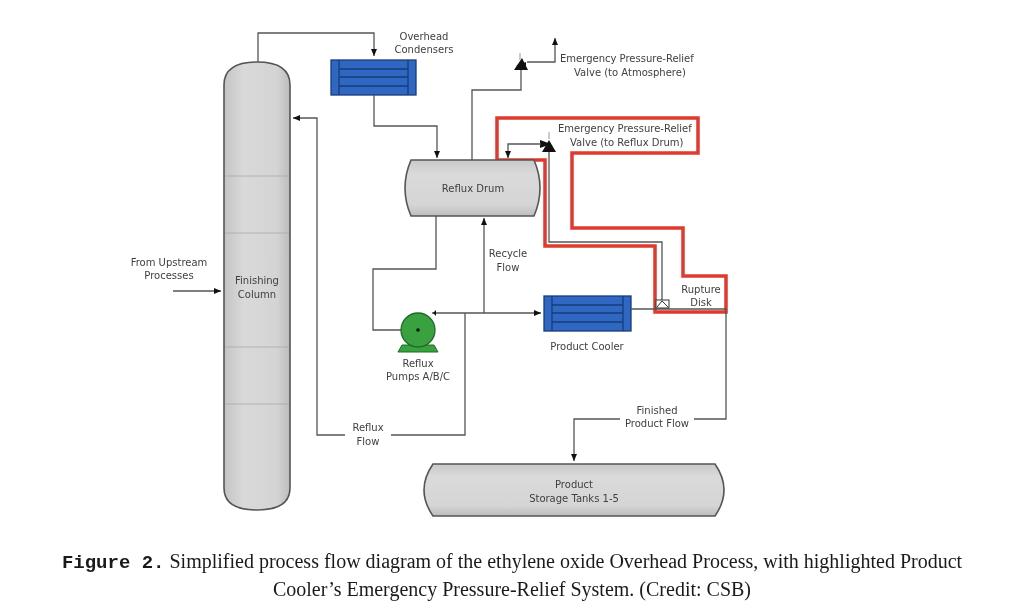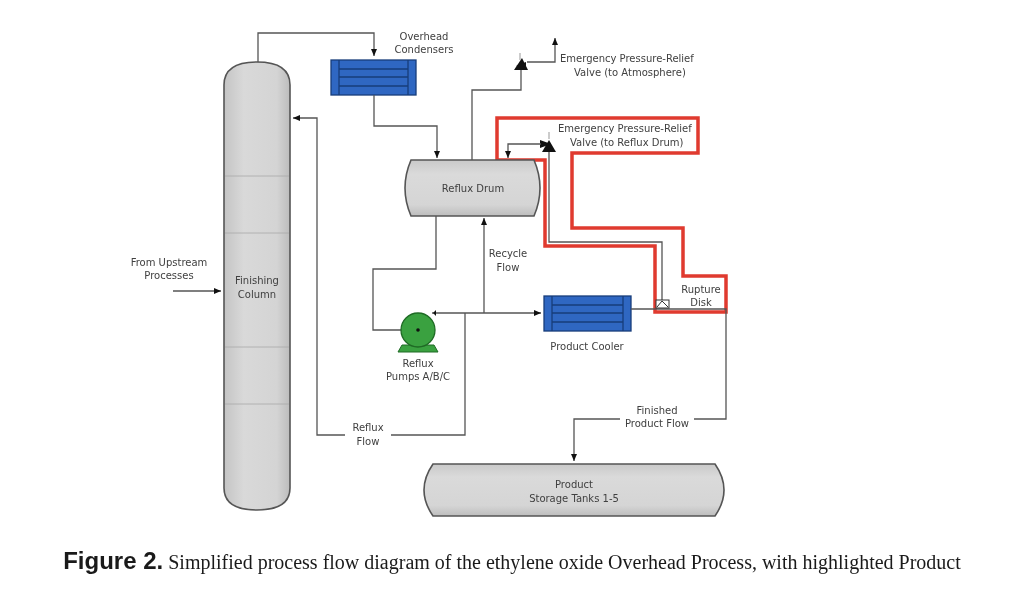--- a/index.html
+++ b/index.html
@@ -7,21 +7,21 @@
   #diagram { position: absolute; left: 0; top: 0; width: 1024px; height: 540px; }
   .lbl { font-family: "DejaVu Sans", sans-serif; font-size: 10px; fill: #404040; }
   .eq-lbl { font-family: "DejaVu Sans", sans-serif; font-size: 10px; fill: #404040; }
   .pipe { fill: none; stroke: #555555; stroke-width: 1.3; }
   .hl { fill: none; stroke: #e03a2f; stroke-width: 3.5; stroke-linejoin: miter; }
   .vessel { fill: url(#vgrad); stroke: #555555; stroke-width: 1.6; }
   .hx { fill: #2f67c2; stroke: #173d7a; stroke-width: 1.3; }
   .hxline { stroke: #173d7a; stroke-width: 1.3; }
   .tray { stroke: #a8a8a8; stroke-width: 0.8; }
   #caption { position: absolute; left: 0; top: 548px; width: 1024px; text-align: center; font-family: "Liberation Serif", serif; font-size: 20px; line-height: 26px; color: #1a1a1a; }
-  #caption .fig { font-family: Liberation Sans, sans-serif; font-weight: bold; font-size: 24px; text-align: center; }
+  #caption .fig { font-family: Liberation Mono, monospace; font-weight: bold; font-size: 19px; text-align: center; }
 </style>
 </head>
 <body>
 
 <svg id="diagram" viewBox="0 0 1024 540" xmlns="http://www.w3.org/2000/svg">
   <defs>
     <linearGradient id="vgrad" x1="0" y1="0" x2="0" y2="1">
       <stop offset="0" stop-color="#c9c9c9"></stop>
       <stop offset="0.25" stop-color="#dadada"></stop>
       <stop offset="0.8" stop-color="#d5d5d5"></stop>
@@ -142,13 +142,14 @@
 
   <g>
     <path class="vessel" d="M433,464 L715,464 Q733,490 715,516 L433,516 Q415,490 433,464 Z"></path>
     <text class="eq-lbl" text-anchor="middle" x="574" y="488">Product</text>
     <text class="eq-lbl" text-anchor="middle" x="574" y="502">Storage Tanks 1-5</text>
   </g>
 </svg>
 
 <div id="caption">
   <div><span class="fig">Figure 2.</span><span> Simplified process flow diagram of the ethylene oxide Overhead Process, with highlighted Product</span></div>
+  <div>Cooler’s Emergency Pressure-Relief System. (Credit: CSB)</div>
 </div>
 
 </body></html>

